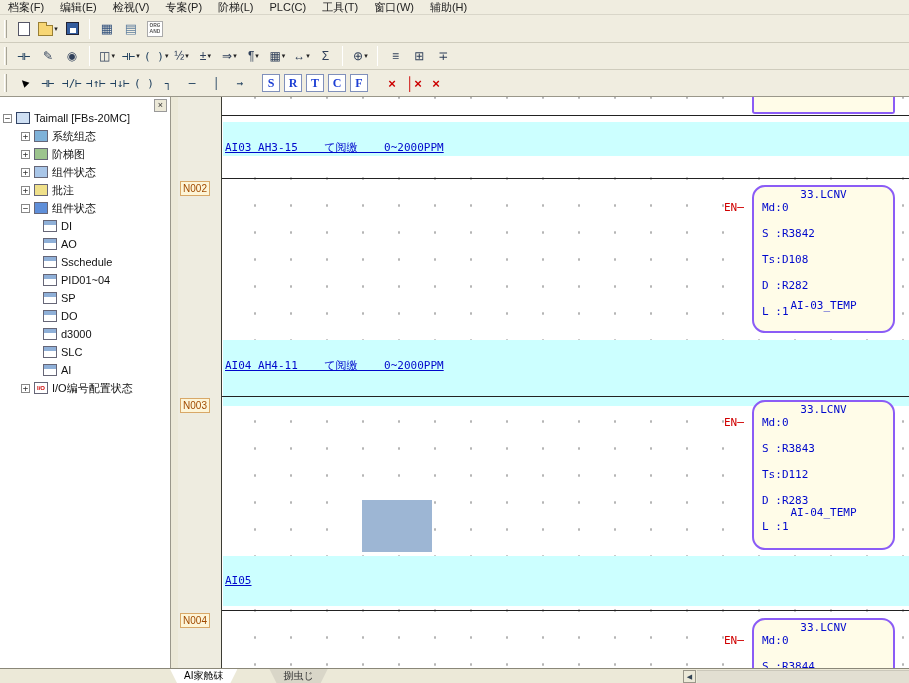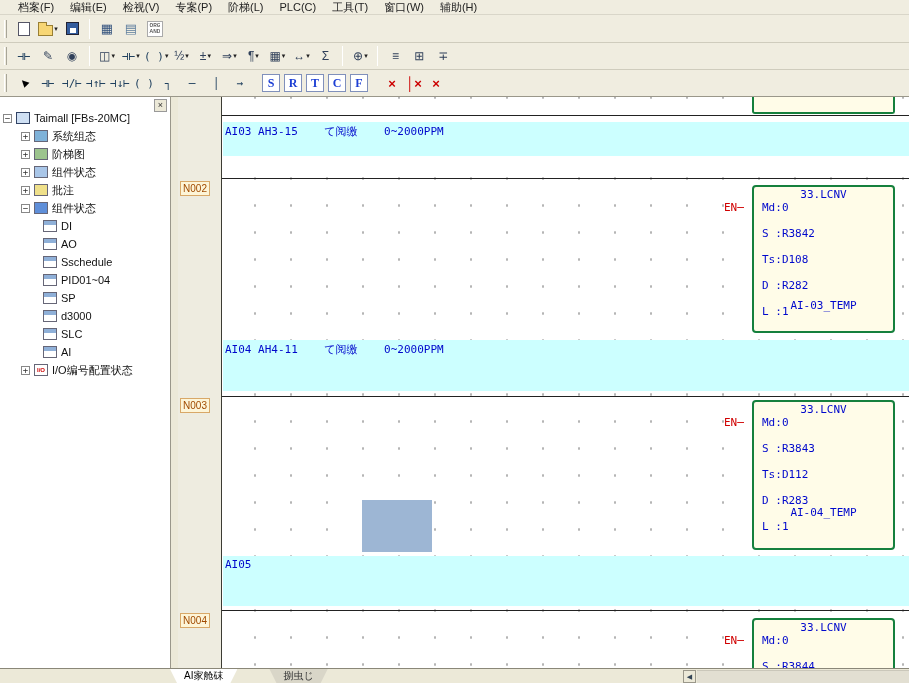--- a/index.html
+++ b/index.html
@@ -2,21 +2,21 @@
 <html><head>
 <meta charset="utf-8">
 <style>
   * { margin:0; padding:0; box-sizing:border-box; }
   body { background:#9a9a9a; font-family:"Liberation Sans", sans-serif; }
   .window { position:relative; width:909px; height:683px; background:#ece9d8; overflow:hidden;
             font-family:"Liberation Sans", sans-serif; font-size:11px; color:#111; }
 
   
   .menubar { position:absolute; left:0; top:0; width:100%; height:15px; display:flex; align-items:center;
-             background:#f0ede0; border-bottom:1px solid #d9d6c9; padding-left:10px; }
+             background:#f0ede0; border-bottom:1px solid #d9d6c9; padding-left:0; }
   .mi { padding:0 8px; height:15px; line-height:14px; color:#222; }
 
   
   .tbar { position:absolute; left:0; width:100%; display:flex; align-items:center;
           background:#f0ede0; border-bottom:1px solid #cfccbd; padding-left:2px; }
   #tb1 { top:15px;  height:28px; }
   #tb2 { top:43px;  height:27px; }
   #tb3 { top:70px;  height:27px; border-bottom:1px solid #9a978a; }
   .grip { width:3px; height:18px; border-left:1px solid #ffffff; border-right:1px solid #a8a598; margin:0 5px 0 2px; }
   .tsep { width:1px; height:20px; background:#b8b5a6; border-right:1px solid #fff; margin:0 5px; }
@@ -64,28 +64,28 @@
 
   
   .ladder { position:absolute; left:178px; top:97px; width:731px; height:571px; background:#fff;
             overflow:hidden; font-family:"DejaVu Sans Mono", monospace; font-size:11px; }
   .lmargin { position:absolute; left:0; top:0; width:44px; height:100%; background:#eeece0;
              border-right:1px solid #3c3c34; }
   .lgrid { position:absolute; left:45px; top:0; right:0; bottom:0;
            background-image:radial-gradient(circle,#b5b5b5 1px,transparent 1.4px);
            background-size:36px 27px; background-position:14px 14px; }
   .cband { position:absolute; left:45px; right:0; background:#ccffff; color:#0008cc; }
-  .cband span { display:block; padding:2px 0 0 2px; white-space:pre; }
+  .cband span { display:block; padding:18px 0 0 2px; white-space:pre;text-decoration:underline; }
   .hline { position:absolute; left:44px; right:0; height:1px; background:#222; }
   .nlabel { position:absolute; left:2px; width:30px; height:15px; background:#fdf5d8;
             border:1px solid #d8a868; color:#a04a00; font-size:10px; line-height:13px; text-align:center;
             font-family:"Liberation Sans", sans-serif; }
   .en { position:absolute; color:#d00000; }
-  .fblock { position:absolute; left:574px; width:143px; background:#fffce8; border:2px solid #15803d;
-            border-radius:4px; color:#0008cc; }
+  .fblock { position:absolute; left:574px; width:143px; background:#fffce8; border:2px solid #8b5cf6;
+            border-radius:13px; color:#0008cc; }
   .fb-top { top:0; height:17px; border-top:none; border-radius:0 0 3px 3px; }
   .fb1 { top:88px;  height:148px; }
   .fb2 { top:303px; height:150px; }
   .fb3 { top:521px; height:70px; }
   .fbtitle { position:absolute; top:1px; left:0; right:0; text-align:center; }
   .fbrow { position:absolute; left:8px; right:8px; display:flex; justify-content:flex-start; }
   .fbnote { position:absolute; left:0; right:0; text-align:center; }
   .selrect { position:absolute; left:184px; top:403px; width:70px; height:52px; background:#9db6d4; }
 
   
@@ -319,20 +319,24 @@
       <div class="trow ind2">
           <span class="ticon ti-leaf"></span>
           <span>PID01~04</span>
         </div>
       <div class="trow ind2">
           <span class="ticon ti-leaf"></span>
           <span>SP</span>
         </div>
       <div class="trow ind2">
           <span class="ticon ti-leaf"></span>
+          <span>DO</span>
+        </div>
+      <div class="trow ind2">
+          <span class="ticon ti-leaf"></span>
           <span>d3000</span>
         </div>
       <div class="trow ind2">
           <span class="ticon ti-leaf"></span>
           <span>SLC</span>
         </div>
       <div class="trow ind2">
           <span class="ticon ti-leaf"></span>
           <span>AI</span>
         </div>
@@ -377,21 +381,21 @@
           <span>D :</span>
           <span>R282</span>
         </div>
       <div class="fbnote" style="top:112px">AI-03_TEMP</div>
       <div class="fbrow" style="top:118px">
           <span>L :</span>
           <span>1</span>
         </div>
     </div>
 
-    <div class="cband" style="top:243px;height:51px">
+    <div class="cband" style="top:243px;height:66px">
       <span>AI04 AH4-11    て阅缴    0~2000PPM</span>
     </div>
 
     <div class="hline" style="top:299px"></div>
     <div class="nlabel" style="top:301px">N003</div>
     <div class="en" style="left:546px;top:319px">EN─</div>
 
     <div class="fblock fb2">
       <div class="fbtitle">33.LCNV</div>
       <div class="fbrow" style="top:14px">

